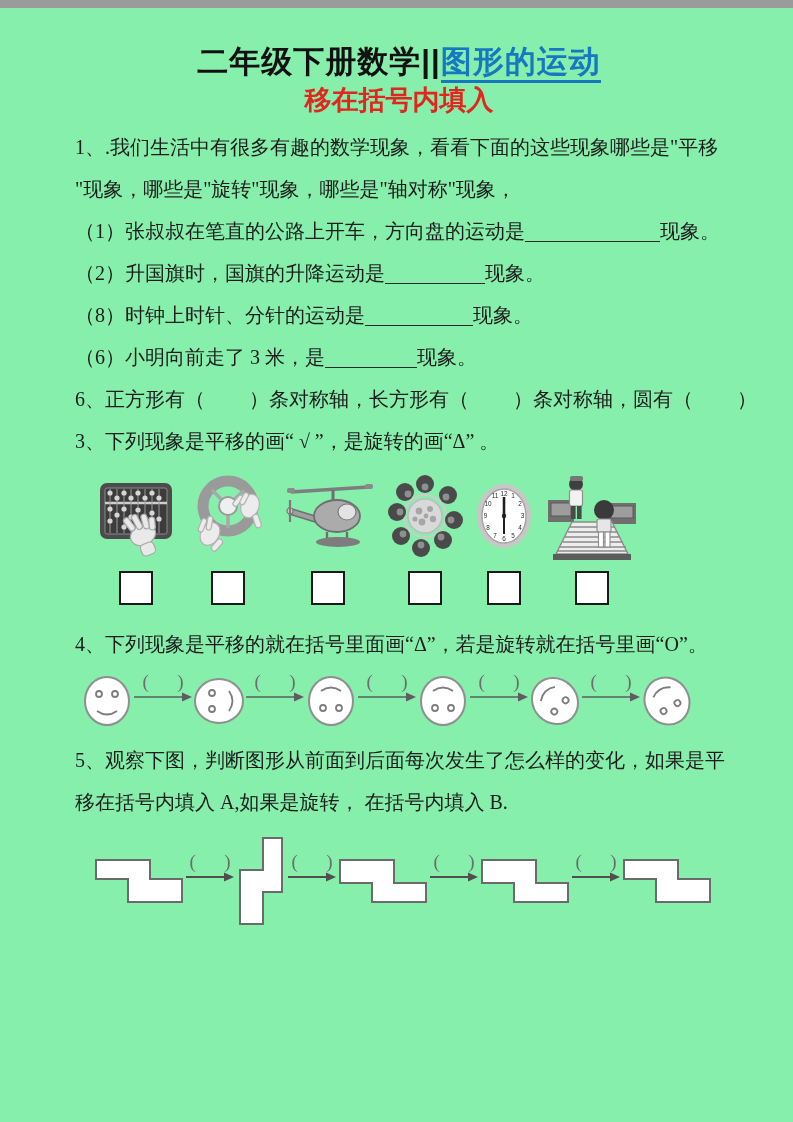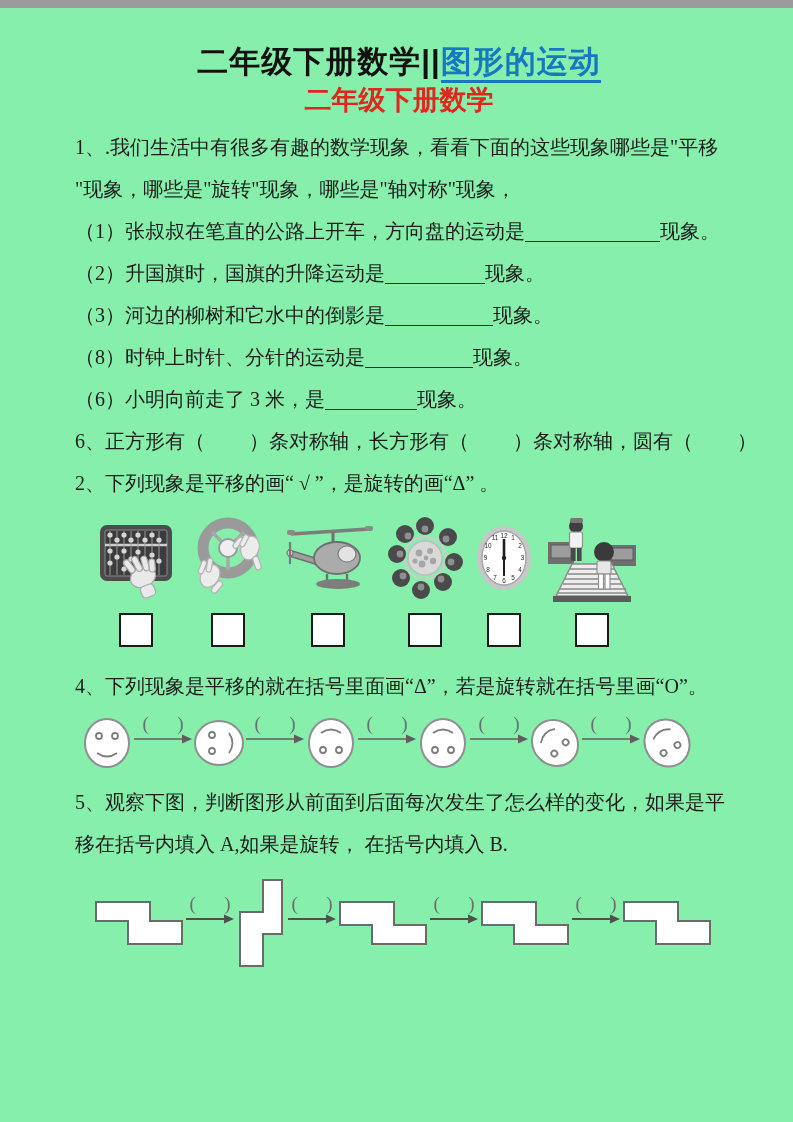--- a/index.html
+++ b/index.html
@@ -54,34 +54,33 @@
   svg { display:block; overflow:visible; }
 </style>
 </head>
 <body>
 
 <div class="page">
 
   <div class="title">
     <span class="t-black">二年级下册数学||</span><span class="t-blue">图形的运动</span>
   </div>
-  <div class="subtitle">二年级下册数学</div>
+  <div class="subtitle">移在括号内填入</div>
 
   <p class="tline">1、.我们生活中有很多有趣的数学现象，看看下面的这些现象哪些是"平移</p>
   <p class="tline">"现象，哪些是"旋转"现象，哪些是"轴对称"现象，</p>
 
   <p class="tline"><span>（1）张叔叔在笔直的公路上开车，方向盘的运动是</span><span class="blank b1"></span><span>现象。</span></p>
   <p class="tline"><span>（2）升国旗时，国旗的升降运动是</span><span class="blank b2"></span><span>现象。</span></p>
-  <p class="tline"><span>（3）河边的柳树和它水中的倒影是</span><span class="blank b3"></span><span>现象。</span></p>
   <p class="tline"><span>（8）时钟上时针、分针的运动是</span><span class="blank b4"></span><span>现象。</span></p>
   <p class="tline"><span>（6）小明向前走了 3 米，是</span><span class="blank b6"></span><span>现象。</span></p>
 
   <p class="tline"><span>6、正方形有（</span><span class="paren-gap"></span><span>）条对称轴，长方形有（</span><span class="paren-gap"></span><span>）条对称轴，圆有（</span><span class="paren-gap"></span><span>）</span></p>
 
-  <p class="tline">2、下列现象是平移的画“ √ ”，是旋转的画“Δ” 。</p>
+  <p class="tline">3、下列现象是平移的画“ √ ”，是旋转的画“Δ” 。</p>
 
   <div class="q3-row">
 
     <div class="q3-col">
       <div class="q3-img">
         <svg width="78" height="86" viewBox="0 0 78 86">
           <rect x="3" y="10" width="72" height="56" rx="7" fill="#4c4c4c"></rect>
           <rect x="8" y="15" width="62" height="46" rx="2" fill="#3c3c3c" stroke="#8a8a8a" stroke-width="1"></rect>
           <line x1="8" y1="30" x2="70" y2="30" stroke="#cfcfcf" stroke-width="2.4"></line>
           <g stroke="#9a9a9a" stroke-width="1">

